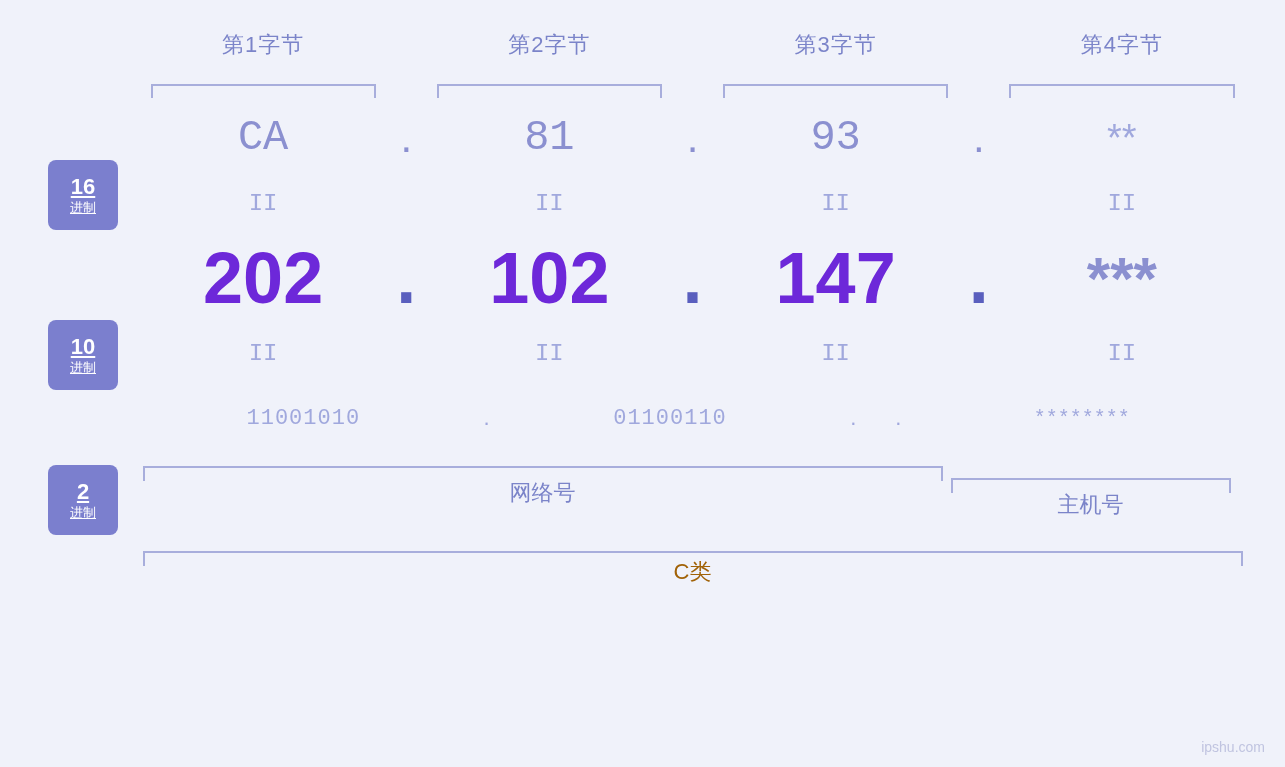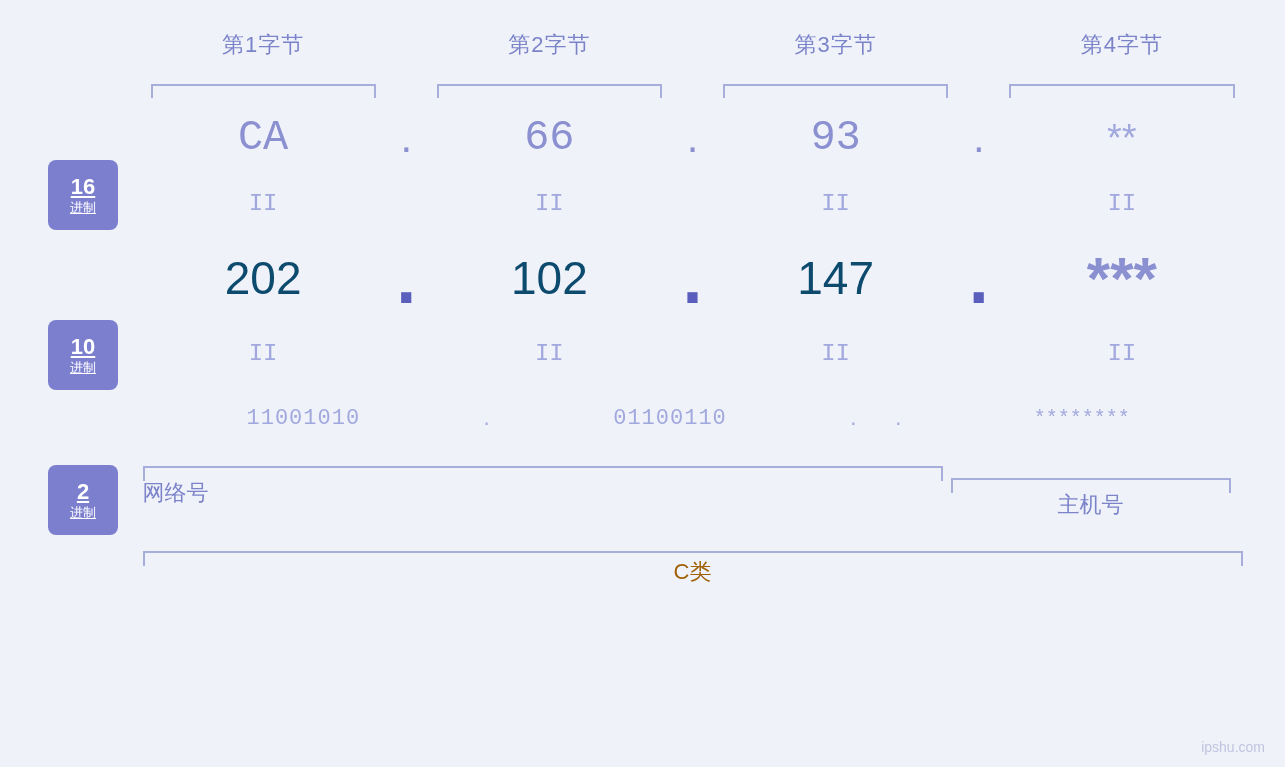--- a/index.html
+++ b/index.html
@@ -123,23 +123,23 @@
       font-size: 42px;
     }
 
     .hex-masked {
       color: #a0a8dd;
       font-size: 38px;
     }
 
     
     .dec-value {
-      color: #0c4a6e;
-      font-size: 46px;
-      font-weight: normal;
+      color: #6d28d9;
+      font-size: 72px;
+      font-weight: bold;
       font-family: 'Arial', sans-serif;
     }
 
     .dec-dot {
       color: #5a5fbe;
       font-size: 72px;
       font-weight: bold;
     }
 
     .dec-masked {
@@ -318,21 +318,21 @@
     </div>
 
     <div class="data-row hex-row">
       <div class="cell">
         <span class="hex-value">CA</span>
       </div>
       <div class="sep dot-cell">
         <span class="hex-dot">.</span>
       </div>
       <div class="cell">
-        <span class="hex-value">66</span>
+        <span class="hex-value">81</span>
       </div>
       <div class="sep dot-cell">
         <span class="hex-dot">.</span>
       </div>
       <div class="cell">
         <span class="hex-value">93</span>
       </div>
       <div class="sep dot-cell">
         <span class="hex-dot">.</span>
       </div>
@@ -422,21 +422,21 @@
       </div>
     </div>
 
     <div style="width:100%; position:relative; height:60px; margin-top:8px;">
 
       <div style="position:absolute; left:0; width:calc(75% - 25px);">
         <div style="height:2px; background:#a8aedc; position:relative;">
           <div style="position:absolute;left:0;top:0;width:2px;height:15px;background:#a8aedc;"></div>
           <div style="position:absolute;right:0;top:0;width:2px;height:15px;background:#a8aedc;"></div>
         </div>
-        <div style="text-align:left; color:#7b84c9; font-size:22px; margin-top:10px;">网络号</div>
+        <div style="text-align:center; color:#7b84c9; font-size:22px; margin-top:10px;">网络号</div>
       </div>
 
       <div style="position:absolute; right:12px; width:calc(25% + 5px);margin-top:12px;">
         <div style="height:2px; background:#a8aedc; position:relative;">
           <div style="position:absolute;left:0;top:0;width:2px;height:15px;background:#a8aedc;"></div>
           <div style="position:absolute;right:0;top:0;width:2px;height:15px;background:#a8aedc;"></div>
         </div>
         <div style="text-align:center; color:#7b84c9; font-size:22px; margin-top:10px;">主机号</div>
       </div>
     </div>

